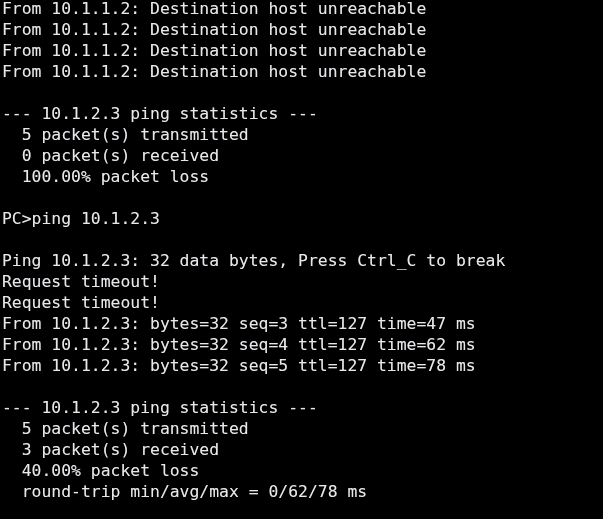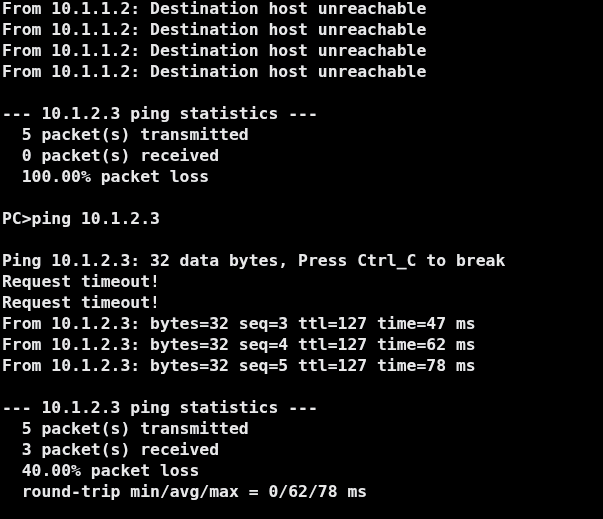--- a/index.html
+++ b/index.html
@@ -10,21 +10,20 @@
   #terminal {
     position: relative;
     width: 603px;
     height: 519px;
     background: #000000;
     overflow: hidden;
     font-family: "DejaVu Sans Mono", "Liberation Mono", monospace;
     font-size: 16.4px;
     line-height: 21px;
     letter-spacing: 0px;
-    font-weight: bold;
   }
   #console-output {
     position: absolute;
     left: 2px;
     top: -2px;
     width: 601px;
     margin: 0;
     padding: 0;
     white-space: pre;
     color: #e8e8e8;

